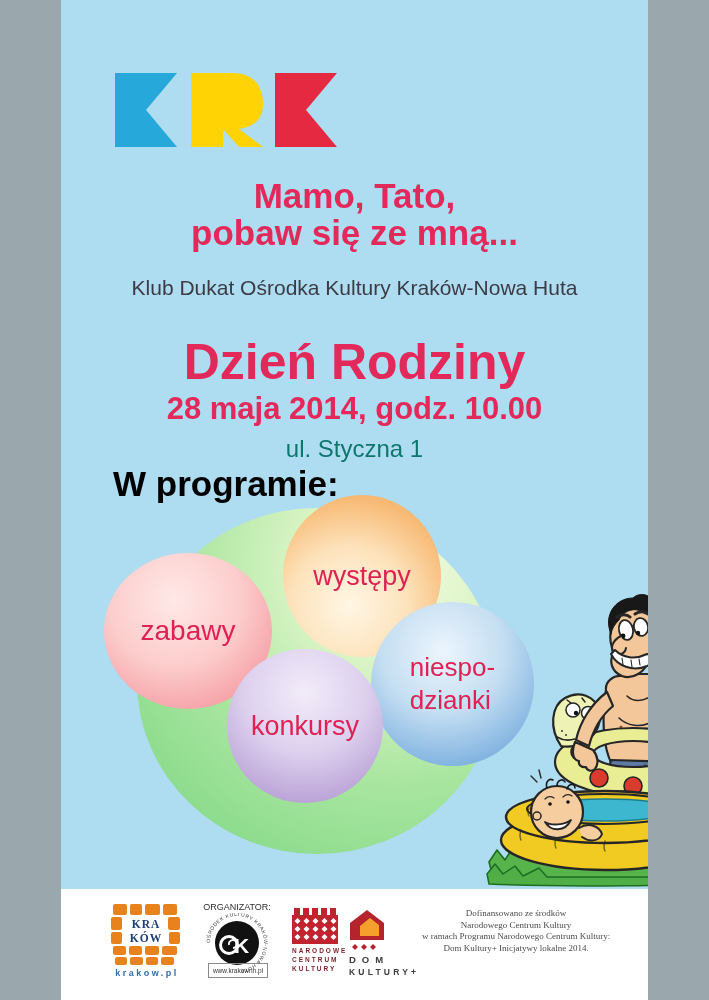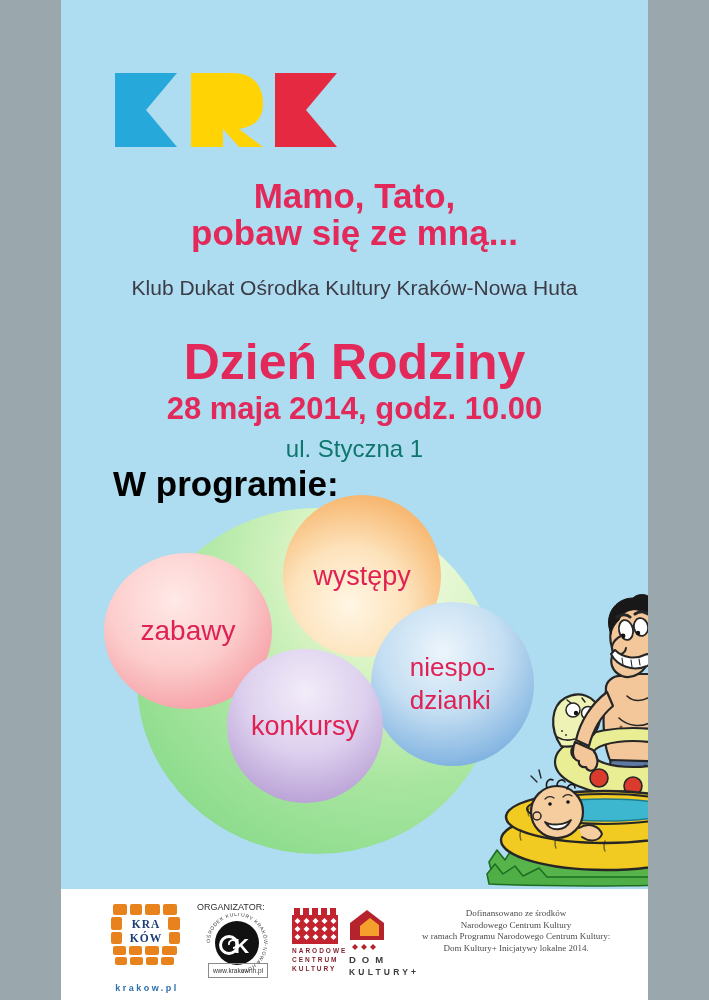--- a/index.html
+++ b/index.html
@@ -26,24 +26,24 @@
   .b-orange{left:222px;top:495px;width:158px;height:162px;font-size:27px;
     background:radial-gradient(circle at 42% 68%, #fff6e4 0%, #fde3bc 40%, #f8bd7a 72%, #f0a04c 100%);}
   .b-pink{left:43px;top:553px;width:168px;height:156px;font-size:28px;
     background:radial-gradient(circle at 42% 30%, #ffe9e7 0%, #fccdcc 45%, #f59da4 82%, #f0828d 100%);}
   .b-purple{left:166px;top:649px;width:156px;height:154px;font-size:27px;
     background:radial-gradient(circle at 50% 28%, #f2ecf9 0%, #ddd0ee 45%, #b89fd5 85%, #a689c8 100%);}
   .b-blue{left:310px;top:602px;width:163px;height:164px;font-size:26px;line-height:33px;
     background:radial-gradient(circle at 44% 30%, #ecf5fc 0%, #c4def2 42%, #7fb2e0 80%, #5b9bd4 100%);}
   
   .footer{position:absolute;left:0;top:889px;width:709px;height:111px;background:#ffffff;}
-  .organizer-label{left:136px;top:13px;width:80px;font-size:9px;color:#2e2e2e;}
+  .organizer-label{left:136px;top:13px;width:80px;text-align:center;font-size:9px;color:#2e2e2e;}
   .www-box{left:147px;top:74px;width:58px;height:13px;border:1px solid #8a8a8a;
            font-size:6.5px;line-height:13px;text-align:center;color:#333;}
-  .krakow-url{left:46px;top:79px;width:80px;text-align:center;font-size:9px;letter-spacing:2.5px;color:#2e6fae;font-weight:bold;margin-top:15px;}
+  .krakow-url{left:46px;top:79px;width:80px;text-align:center;font-size:9px;letter-spacing:2.5px;color:#2e6fae;font-weight:bold;}
   .nck-text{left:231px;width:52px;font-size:6.5px;font-weight:bold;letter-spacing:2px;color:#7c1f2a;white-space:nowrap;}
   .dk-dom{left:288px;top:65px;font-size:9.5px;font-weight:bold;letter-spacing:6px;color:#3c3c3c;white-space:nowrap;}
   .dk-kultury{left:288px;top:78px;font-size:8.5px;font-weight:bold;letter-spacing:3.2px;color:#3c3c3c;white-space:nowrap;}
   .funding{left:361px;top:19px;font-family:"Liberation Serif",serif;font-size:9px;line-height:11.5px;color:#4a4a4a;text-align:center;}
   .funding span{display:block;}
 </style>
 </head>
 <body>
 
 <div class="poster">

